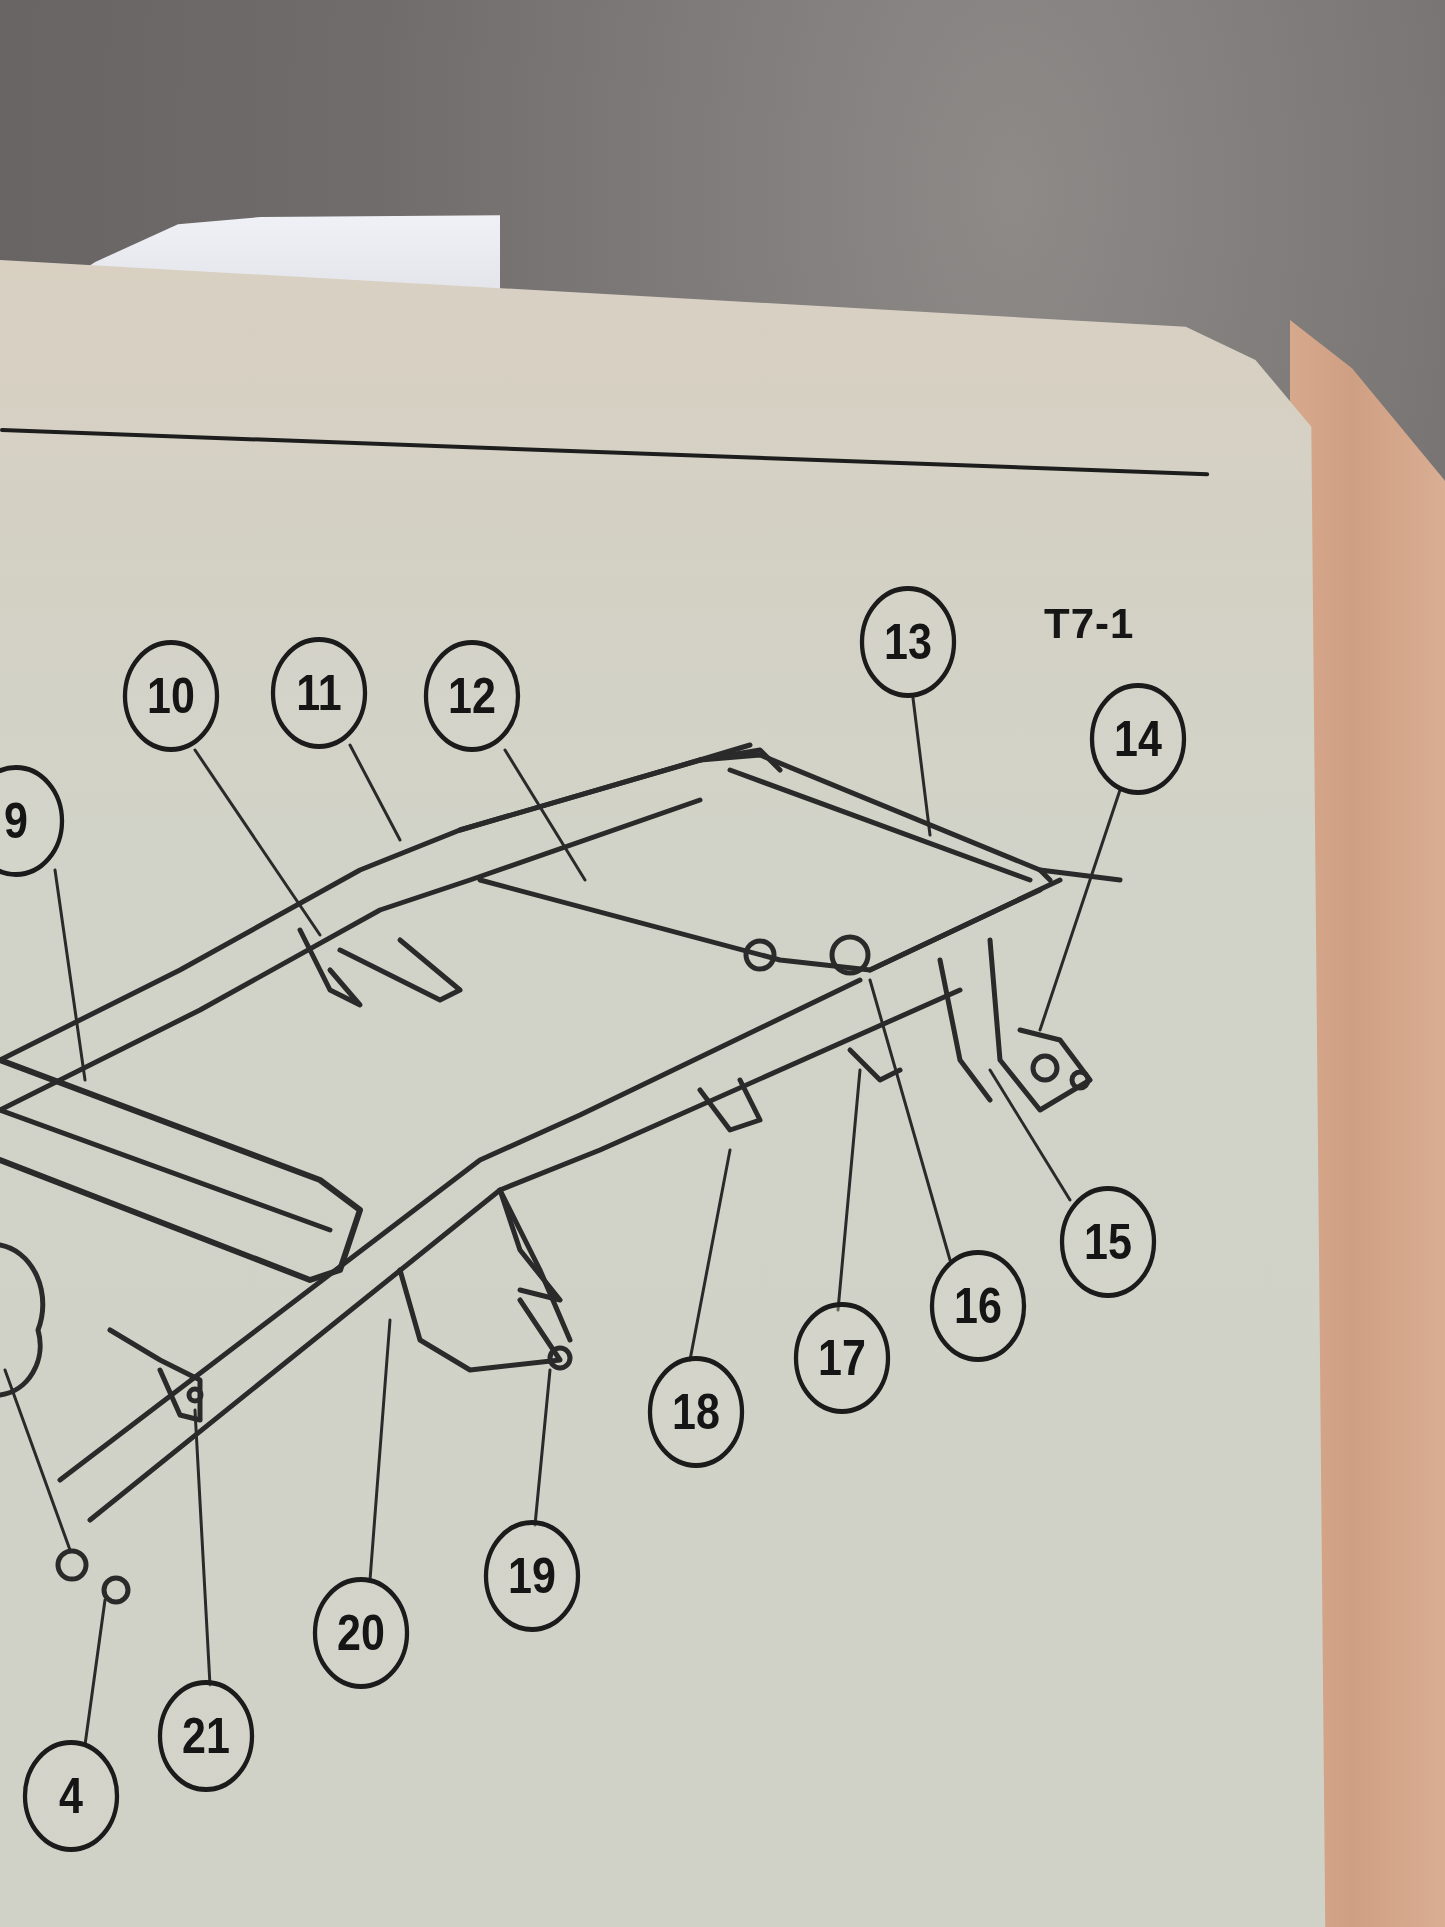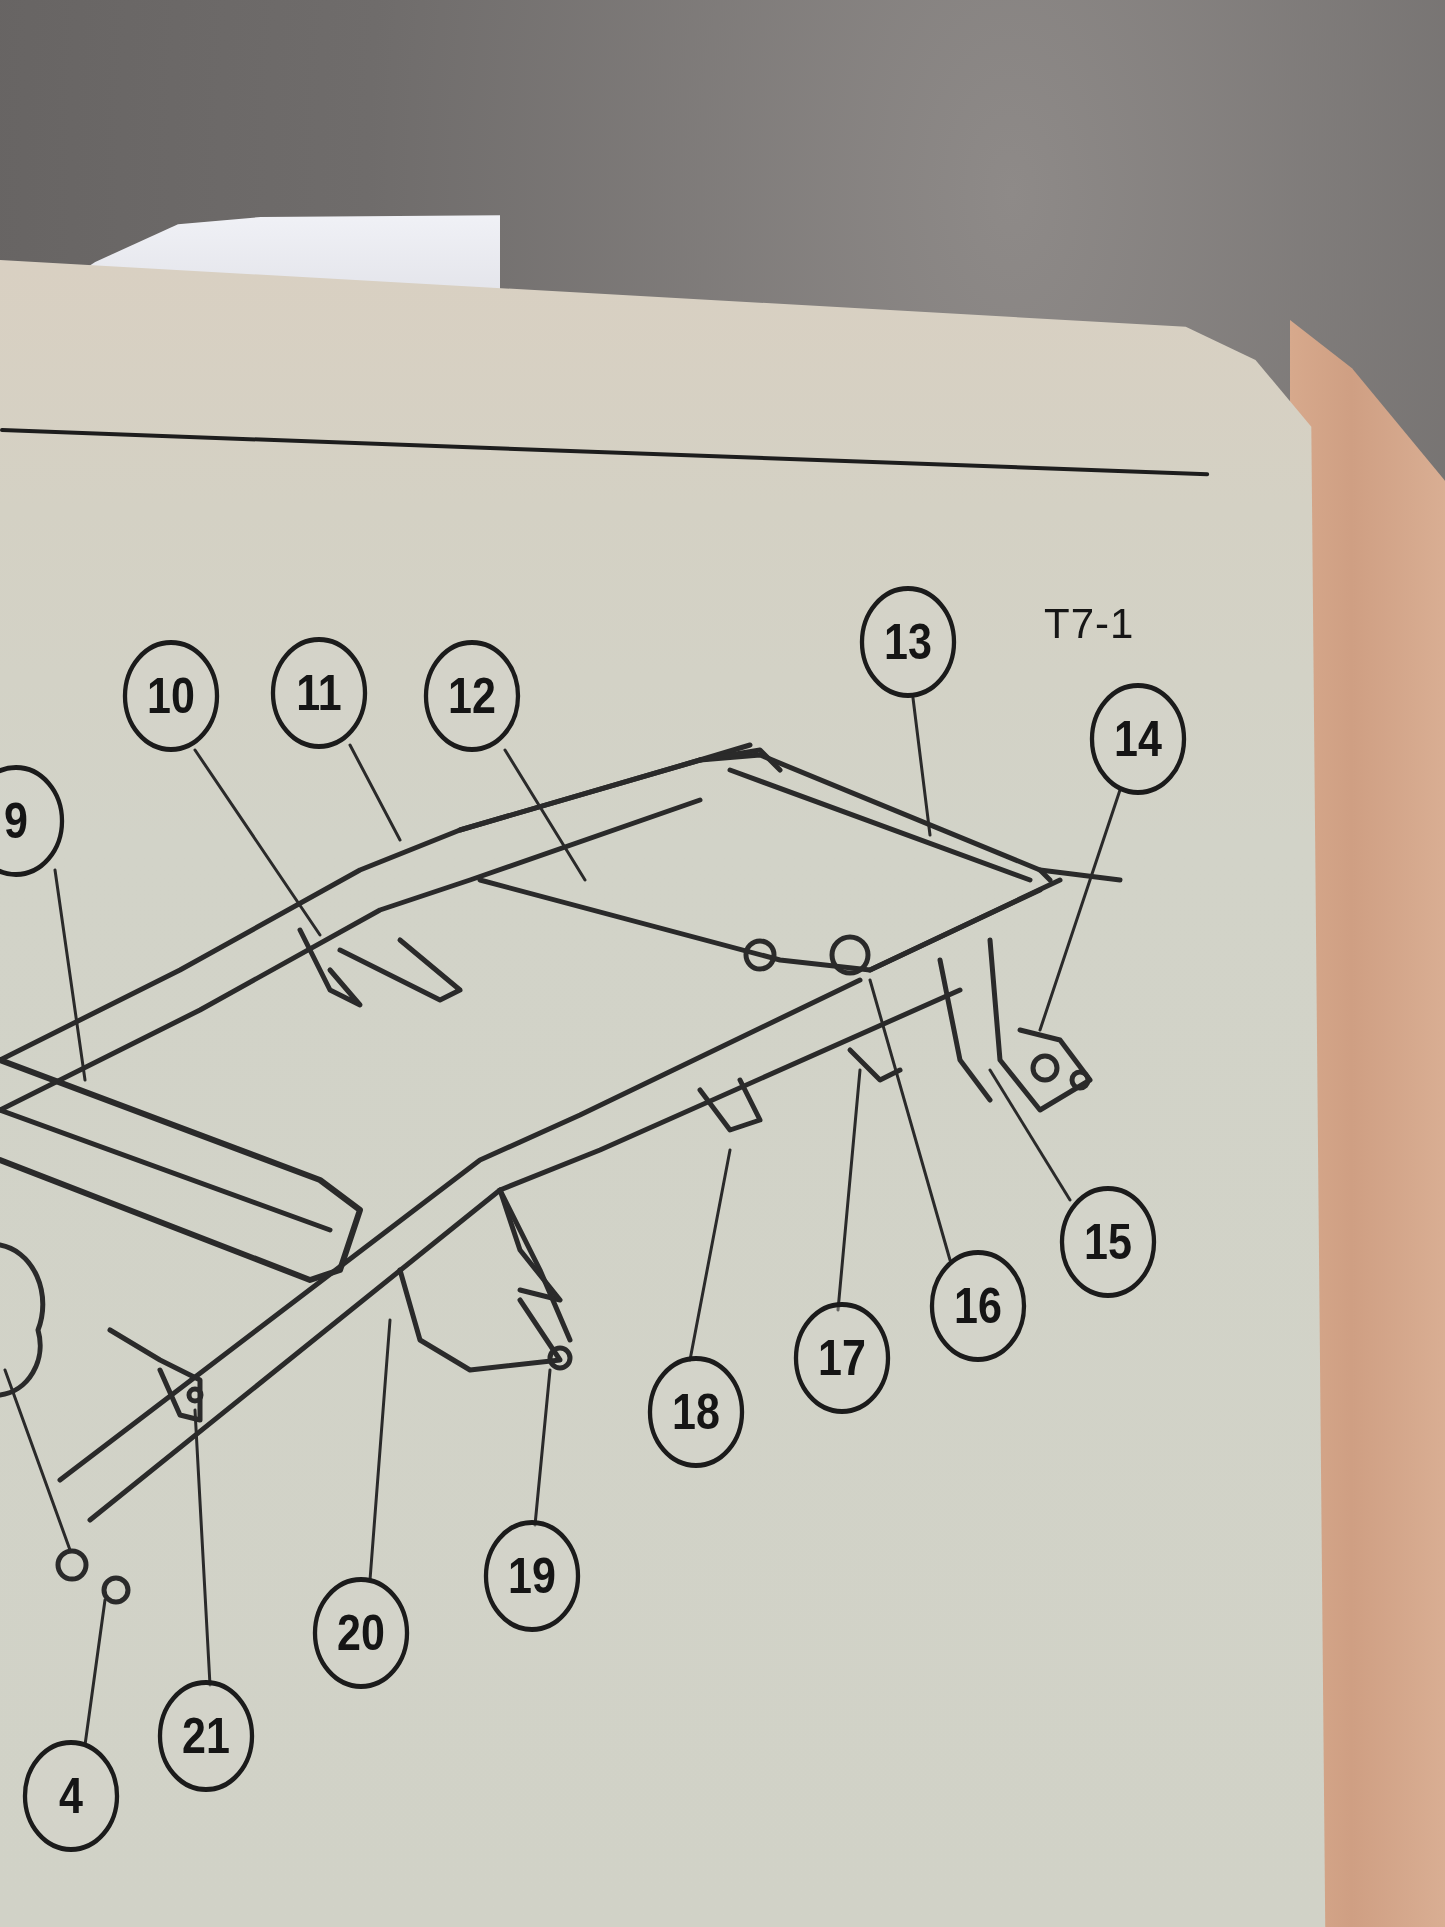--- a/index.html
+++ b/index.html
@@ -24,21 +24,21 @@
     background: linear-gradient(180deg,#d9d0c2 0%,#d4d1c4 15%,#d2d3c8 35%,#d1d2c7 100%);
     clip-path: polygon(0% 0%, 85% 4%, 90% 6%, 94% 10%, 95% 100%, 0% 100%);
   }
   .rule {
     position:absolute; left:0; top:428px; width:1210px; height:4px;
     background:#1d1d1d; transform-origin:left; transform: rotate(2.1deg);
     border-radius:2px;
   }
   .figure-id {
     position:absolute; left:1044px; top:600px;
-    font-size:42px; font-weight:normal; color:#161616; letter-spacing:1px;
+    font-size:42px; font-weight:bold; color:#161616; letter-spacing:1px;
   }
   svg.diagram { position:absolute; left:0; top:0; }
   .callout {
     position:absolute; width:112px; height:112px; border:5px solid #1b1b1b;
     border-radius:50%; box-sizing:border-box;
     display:flex; align-items:center; justify-content:center;
     font-size:50px; font-weight:bold; color:#151515;
     transform: scaleX(0.86);
     background: rgba(215,216,206,0.35);
   }

